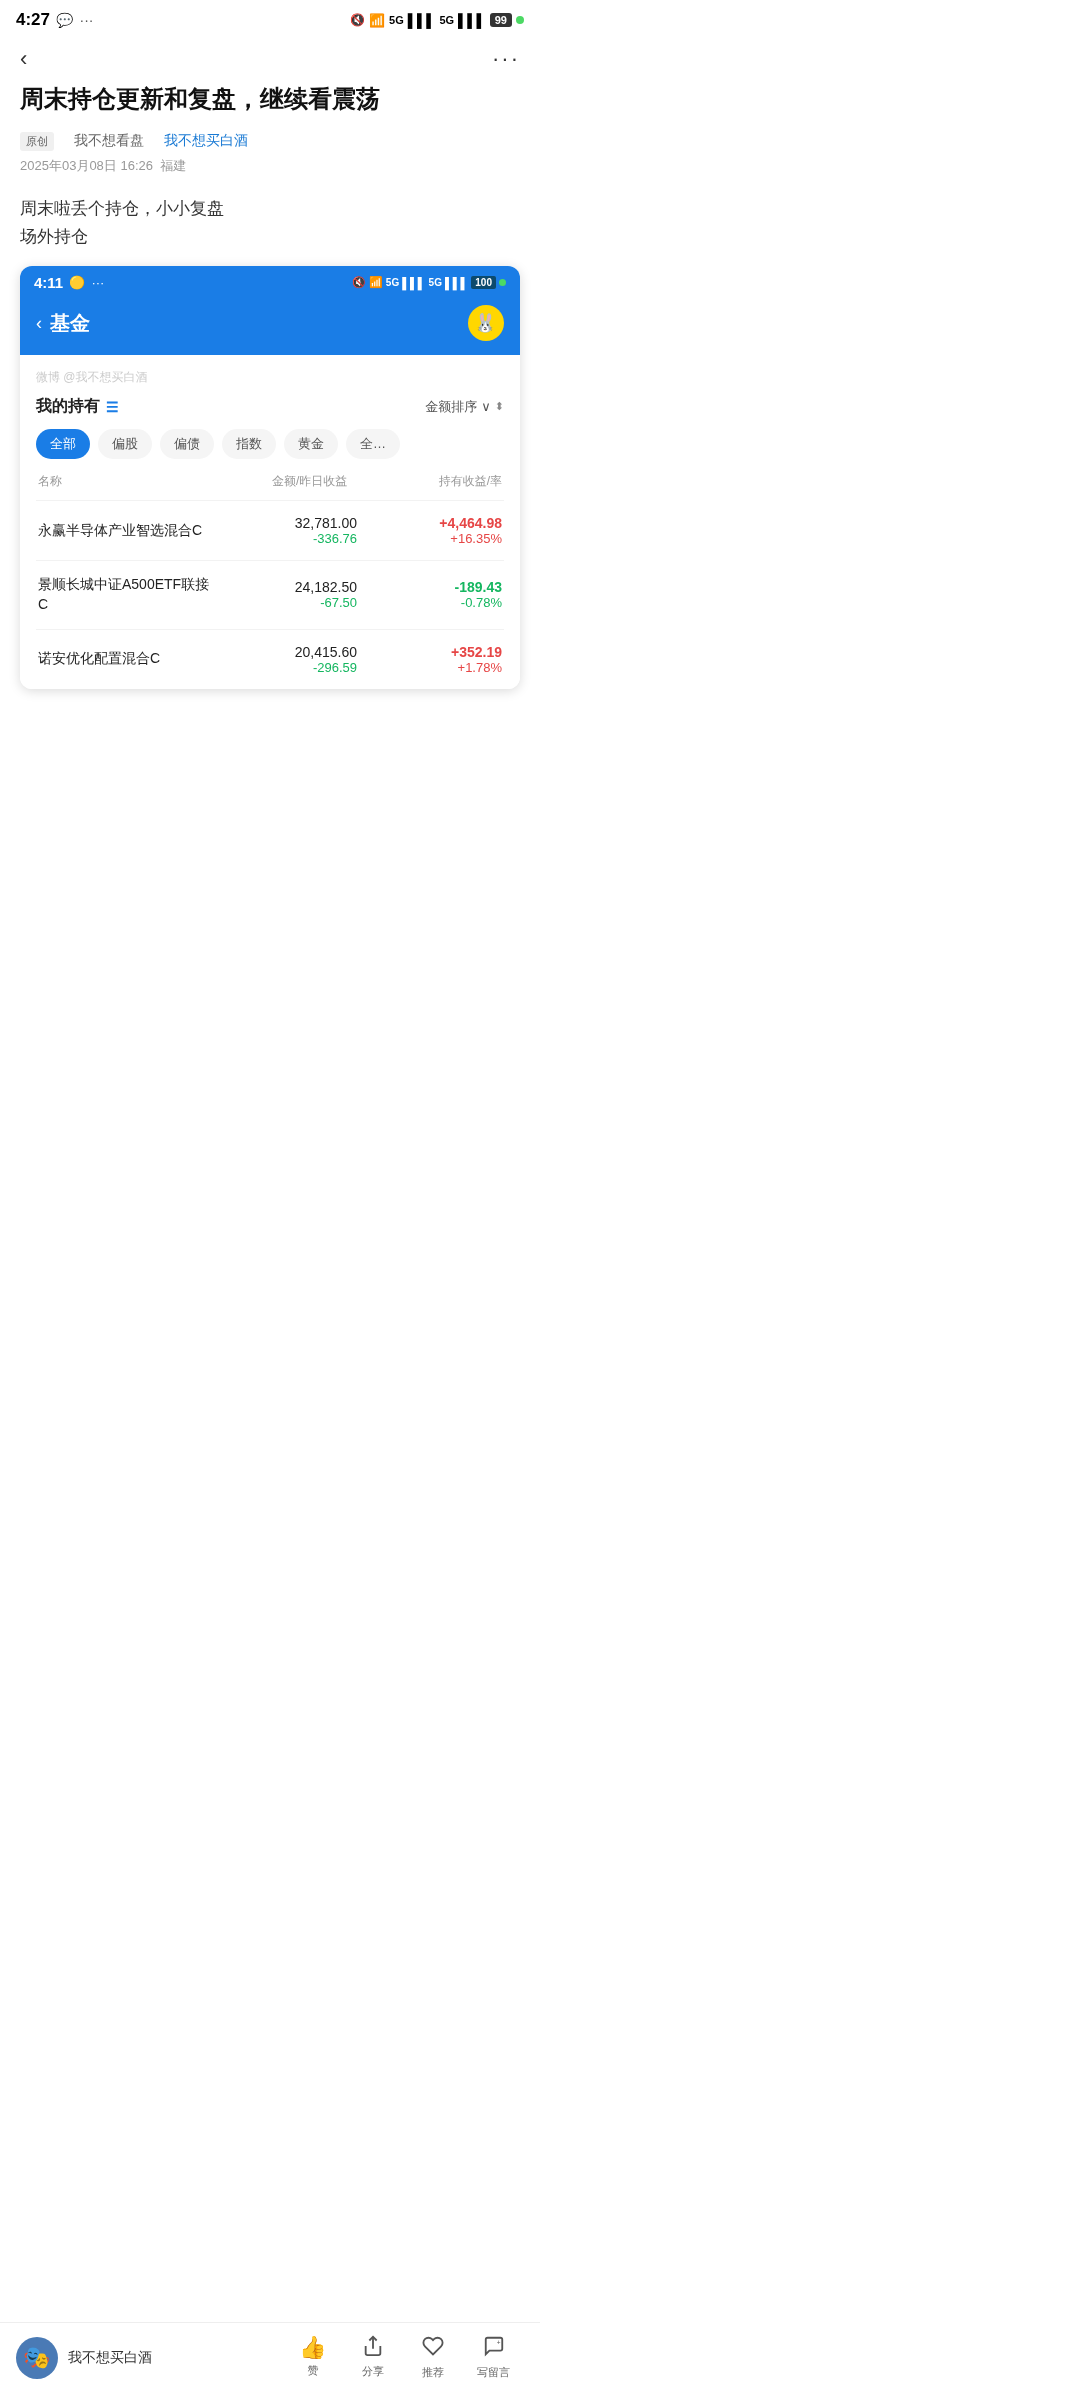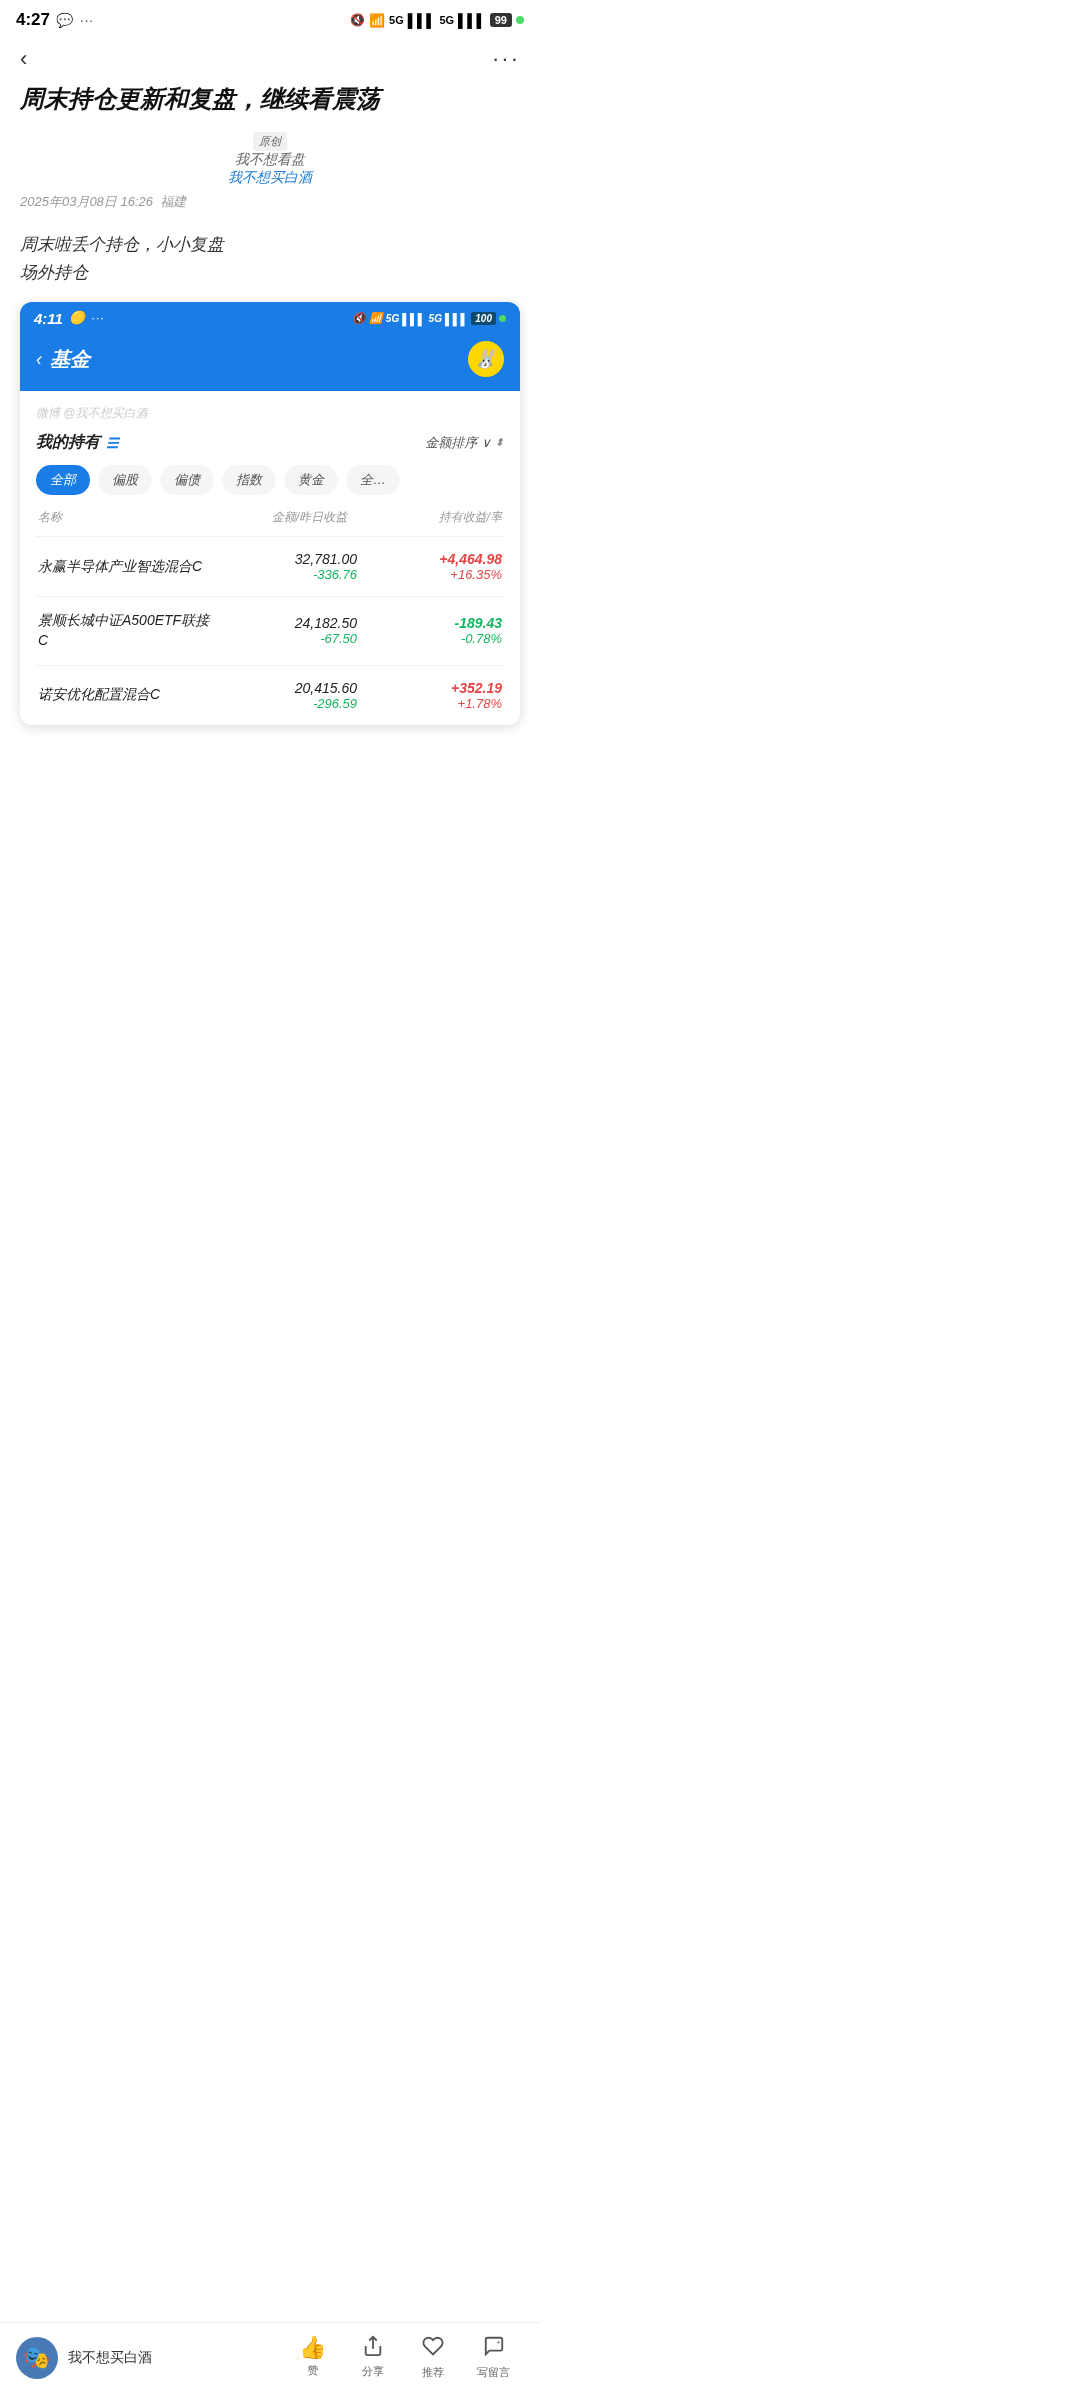--- a/index.html
+++ b/index.html
@@ -70,38 +70,36 @@
       font-size: 22px;
       color: #333;
       cursor: pointer;
       letter-spacing: 2px;
     }
 
     
     .article-container {
       padding: 0 20px;
       background: #fff;
-      font-style: italic;
     }
 
     .article-title {
       font-size: 24px;
       font-weight: 700;
       color: #111;
       line-height: 1.4;
       margin-bottom: 16px;
     }
 
     .article-meta {
       display: flex;
       align-items: center;
-      gap: 0;
+      gap: 20px;
       margin-bottom: 6px;
       flex-wrap: wrap;
-      flex-direction: column;
     }
     .original-badge {
       background: #f0f0f0;
       color: #666;
       font-size: 11px;
       padding: 2px 6px;
       border-radius: 3px;
     }
     .author-name {
       color: #666;
@@ -424,21 +422,21 @@
   </div>
 
   <div class="article-body">
     <div>周末啦丢个持仓，小小复盘</div>
     <div>场外持仓</div>
   </div>
 
   <div class="embedded-screenshot">
 
     <div class="inner-status-bar">
-      <div style="display:flex;align-items:flex-start;gap:6px;">
+      <div style="display:flex;align-items:center;gap:6px;">
         <span class="inner-time">4:11</span>
         <span style="font-size:13px;">🟡</span>
         <span style="color:#fff;font-size:13px;">···</span>
       </div>
       <div class="inner-status-icons">
         <span>🔇</span>
         <span style="font-size:11px;">📶</span>
         <span style="font-size:10px;font-weight:600;">5G</span>
         <span style="font-size:11px;">▌▌▌</span>
         <span style="font-size:10px;font-weight:600;">5G</span>

